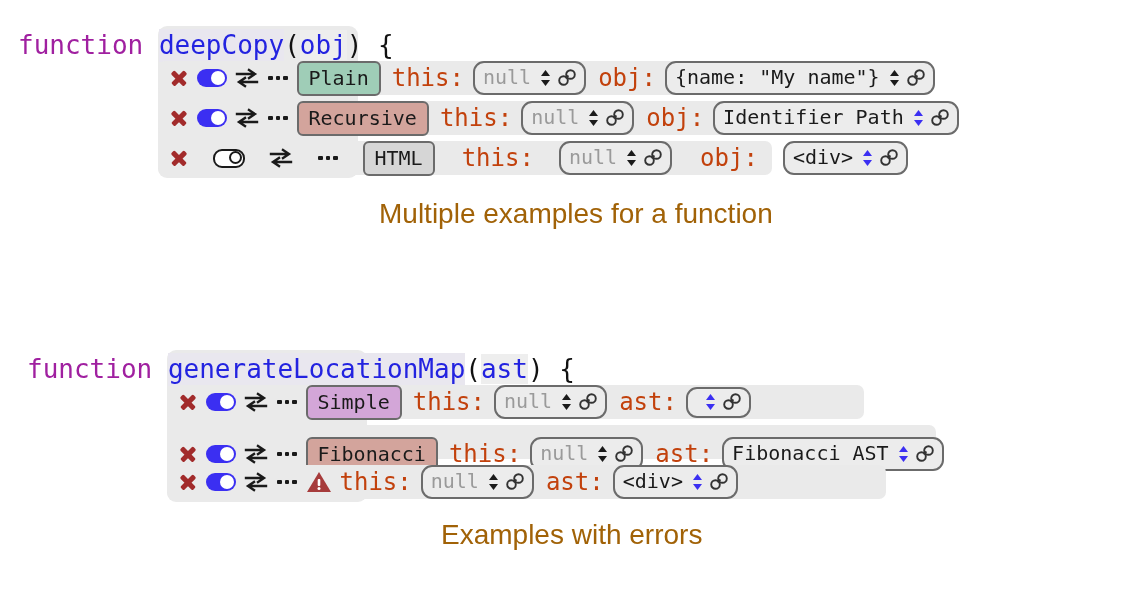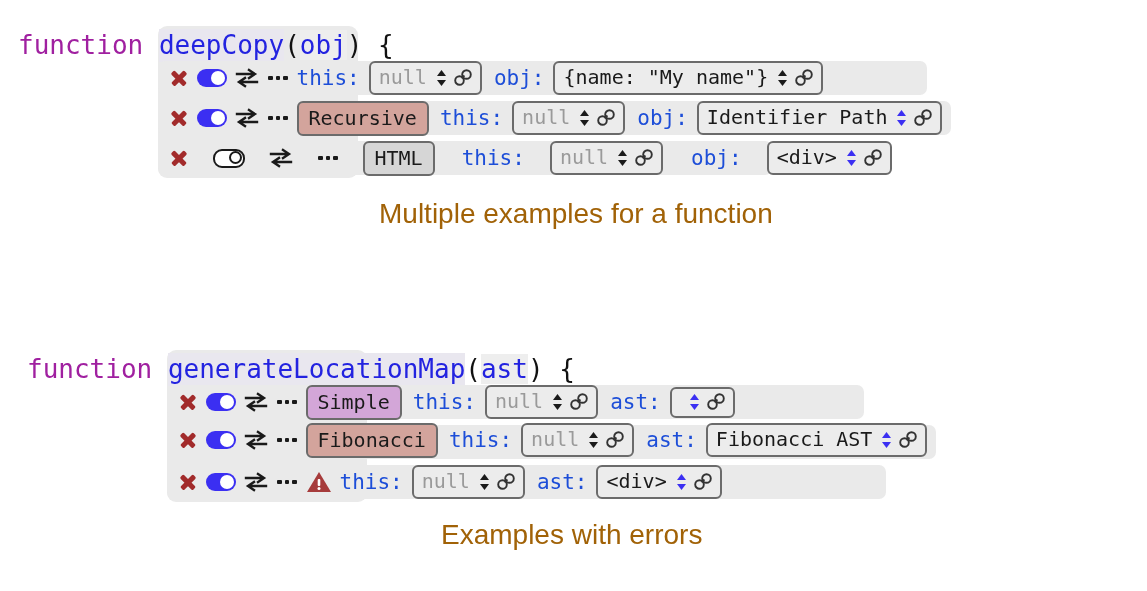--- a/index.html
+++ b/index.html
@@ -91,27 +91,27 @@
   }
   .chip.green{background:#9fcdb7;}
   .chip.rose{background:#d3a49c;}
   .chip.grey{background:#d6d6d6;}
   .chip.purple{background:#d3a6d8;}
   .chip.tan{background:#d6bc96;}
 
   
   .arglabel{
     font-family:"DejaVu Sans Mono","Liberation Mono",monospace;
-    font-size:21px;color:#1d4ed8;flex:0 0 auto;margin-right:9px;
+    font-size:24px;color:#c2410c;flex:0 0 auto;margin-right:9px;
   }
 
   
   .field{
     display:flex;align-items:center;
-    border:2px solid #6b6b6b;border-radius:6px;
+    border:2px solid #6b6b6b;border-radius:11px;
     background:#ececec;
     padding:3px 7px 4px 8px;
     flex:0 0 auto;margin-right:12px;
   }
   .field .val{
     font-family:"DejaVu Sans Mono","Liberation Mono",monospace;
     font-size:20px;line-height:1.15;color:#1a1a1a;white-space:pre;
   }
   .field .val.dim{color:#9a9a9a;}
   .spin{margin:0 6px 0 9px;display:flex;align-items:center;flex:0 0 auto;}
@@ -144,20 +144,21 @@
       <svg width="24" height="20" viewBox="0 0 24 20">
           <path d="M2 6 H19 M14 2 L20 6 L14 10" fill="none" stroke="#1a1a1a" stroke-width="2.4" stroke-linecap="square"></path>
           <path d="M22 14 H5 M10 10 L4 14 L10 18" fill="none" stroke="#1a1a1a" stroke-width="2.4" stroke-linecap="square"></path>
         </svg>
     </span>
     <span class="dots">
         <i></i>
         <i></i>
         <i></i>
       </span>
+    <span class="chip green">Plain</span>
     <span class="arglabel">this:</span>
     <span class="field">
       <span class="val dim">null</span>
       <span class="spin">
           <svg width="11" height="20" viewBox="0 0 11 20">
             <path d="M5.5 2 L10 8 L1 8 Z" fill="#1a1a1a"></path>
             <path d="M5.5 18 L10 12 L1 12 Z" fill="#1a1a1a"></path>
           </svg>
         </span>
       <span class="link">
@@ -348,21 +349,21 @@
           <svg width="20" height="20" viewBox="0 0 20 20">
             <circle cx="6.5" cy="12.5" r="4.3" fill="none" stroke="#333" stroke-width="1.9"></circle>
             <circle cx="13.5" cy="6.5" r="4.3" fill="none" stroke="#333" stroke-width="1.9"></circle>
             <path d="M8.6 10.3 L11.4 7.5" stroke="#333" stroke-width="1.9"></path>
           </svg>
         </span>
     </span>
   </div>
 
   <div class="row-bg" style="left: 167px; top: 425px; width: 768.984px;"></div>
-  <div class="row" style="left:177px;top:423px;">
+  <div class="row" style="left:177px;top:437px;">
     <span class="x-icon"></span>
     <span class="toggle on">
         <span class="knob"></span>
       </span>
     <span class="swap">
       <svg width="24" height="20" viewBox="0 0 24 20">
           <path d="M2 6 H19 M14 2 L20 6 L14 10" fill="none" stroke="#1a1a1a" stroke-width="2.4" stroke-linecap="square"></path>
           <path d="M22 14 H5 M10 10 L4 14 L10 18" fill="none" stroke="#1a1a1a" stroke-width="2.4" stroke-linecap="square"></path>
         </svg>
     </span>

